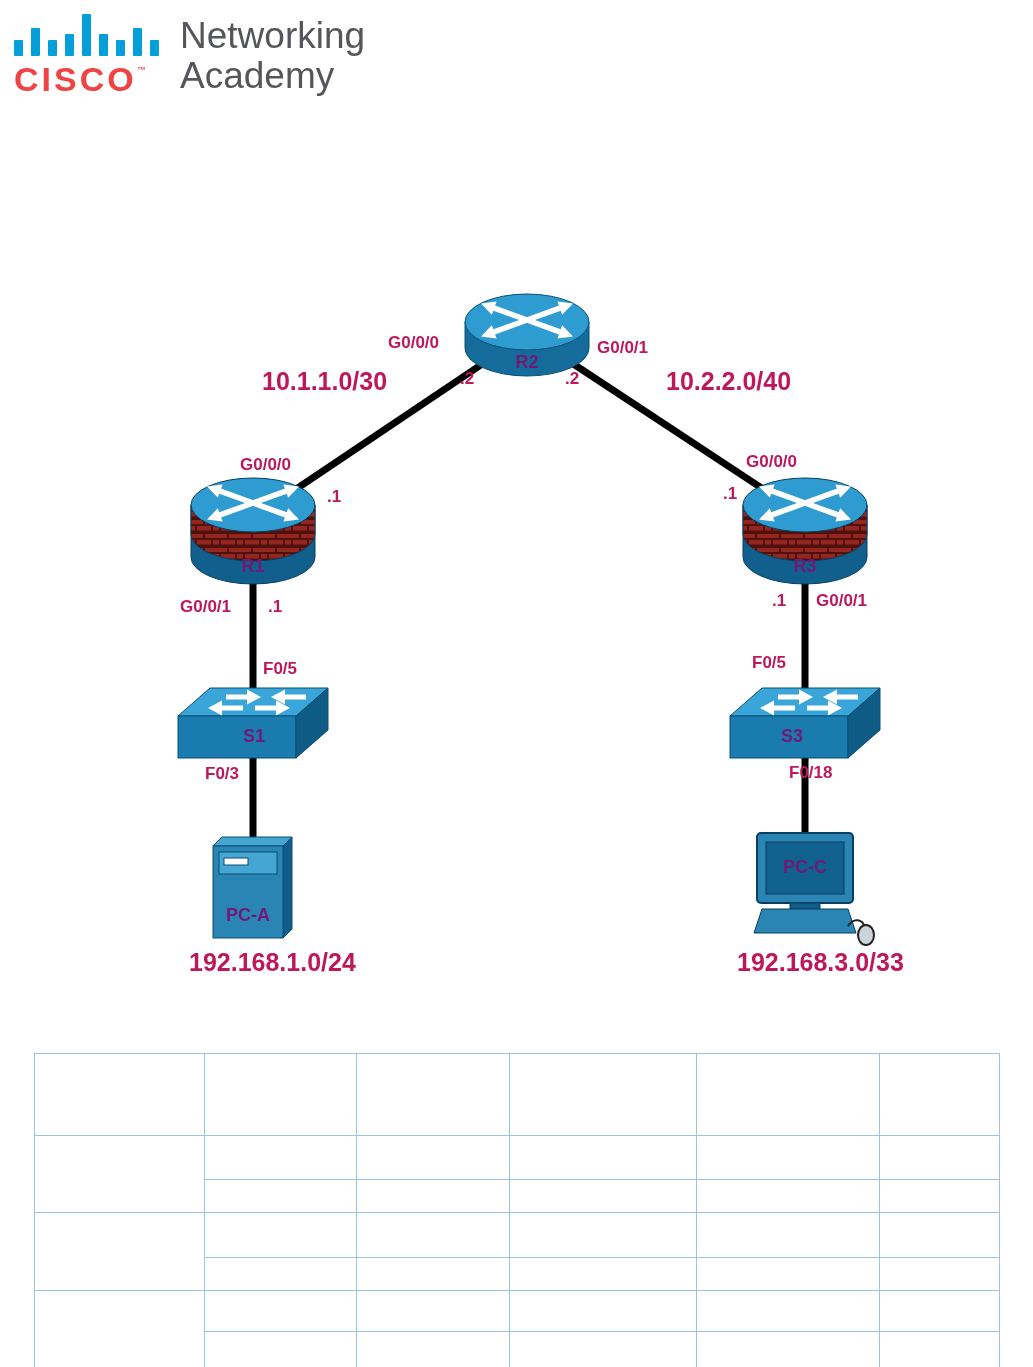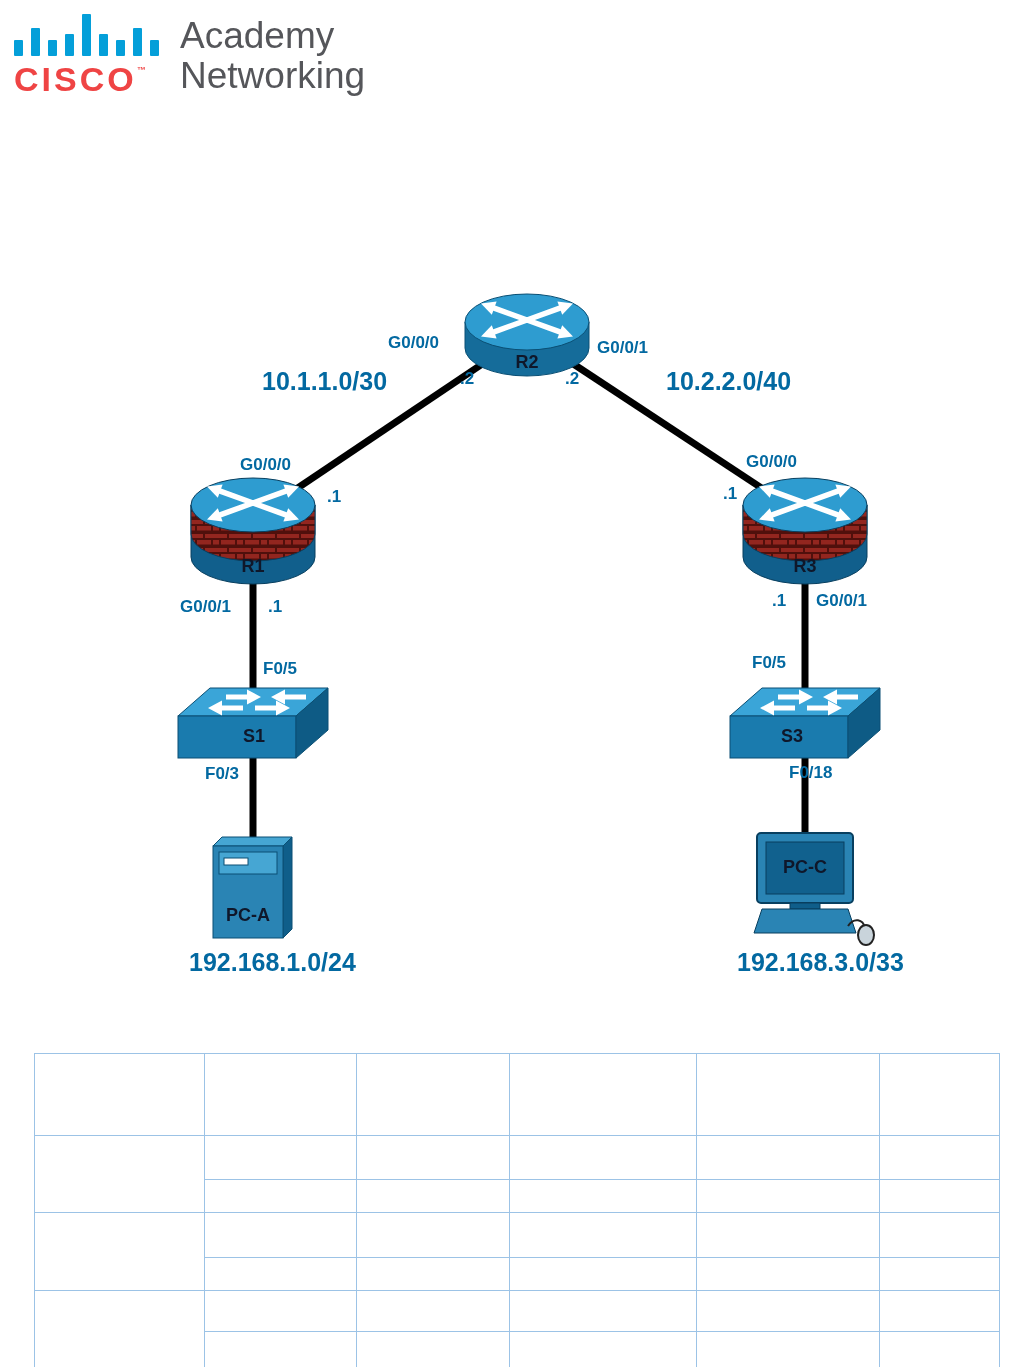--- a/index.html
+++ b/index.html
@@ -13,23 +13,23 @@
   .bars span:nth-child(1), .bars span:nth-child(3),
   .bars span:nth-child(7), .bars span:nth-child(9) { height:16px; }
   .bars span:nth-child(2), .bars span:nth-child(8) { height:28px; }
   .bars span:nth-child(4), .bars span:nth-child(6) { height:22px; }
   .bars span:nth-child(5) { height:42px; }
   .cisco-word { color:#ef4444; font-weight:700; font-size:34px; letter-spacing:3px; margin-top:4px; }
   .cisco-word sup { font-size:9px; letter-spacing:0; vertical-align:18px; }
   .academy { position:absolute; left:180px; top:16px; color:#55565A; font-size:37px; line-height:1.08; }
 
   
-  .lbl { position:absolute; font-weight:700; font-size:17px; color:#0369a1; white-space:nowrap; }
+  .lbl { position:absolute; font-weight:700; font-size:17px; color:#be185d; white-space:nowrap; }
   .lbl.big { font-size:25px; }
-  .lbl.dev { color:#0f172a; font-size:18px; transform:translateX(-50%); }
+  .lbl.dev { color:#701a75; font-size:18px; transform:translateX(-50%); }
 
   .topo-svg { position:absolute; left:0; top:0; }
 
   
   .addr { position:absolute; left:34px; top:1053px; width:965px; border-collapse:collapse; table-layout:fixed; }
   .addr td { border:1px solid #9CC3E6; padding:2px 6px; font-size:15px; color:#111; background:#fff; vertical-align:top; }
 </style>
 </head>
 <body>
 
@@ -43,22 +43,22 @@
         <span></span>
         <span></span>
         <span></span>
         <span></span>
         <span></span>
         <span></span>
     </div>
     <div class="cisco-word"><span>CISCO</span><sup>™</sup></div>
   </div>
   <div class="academy">
+    <div>Networking</div>
     <div>Academy</div>
-    <div>Networking</div>
   </div>
 
   <svg class="topo-svg" width="1033" height="1050" viewBox="0 0 1033 1050">
     <defs>
       <pattern id="bricks" width="24" height="14" patternUnits="userSpaceOnUse">
         <rect width="24" height="14" fill="#93261F"></rect>
         <path d="M0,1 H24 M0,7 H24 M0,13.5 H24 M12,0 V7 M4,7 V14 M20,7 V14" stroke="#50100C" stroke-width="2" fill="none"></path>
       </pattern>
       <g id="router-arrows" stroke="#fff" stroke-width="5.5" stroke-linecap="round" fill="#fff">
         <line x1="0" y1="0" x2="32.8" y2="-11.8"></line>

